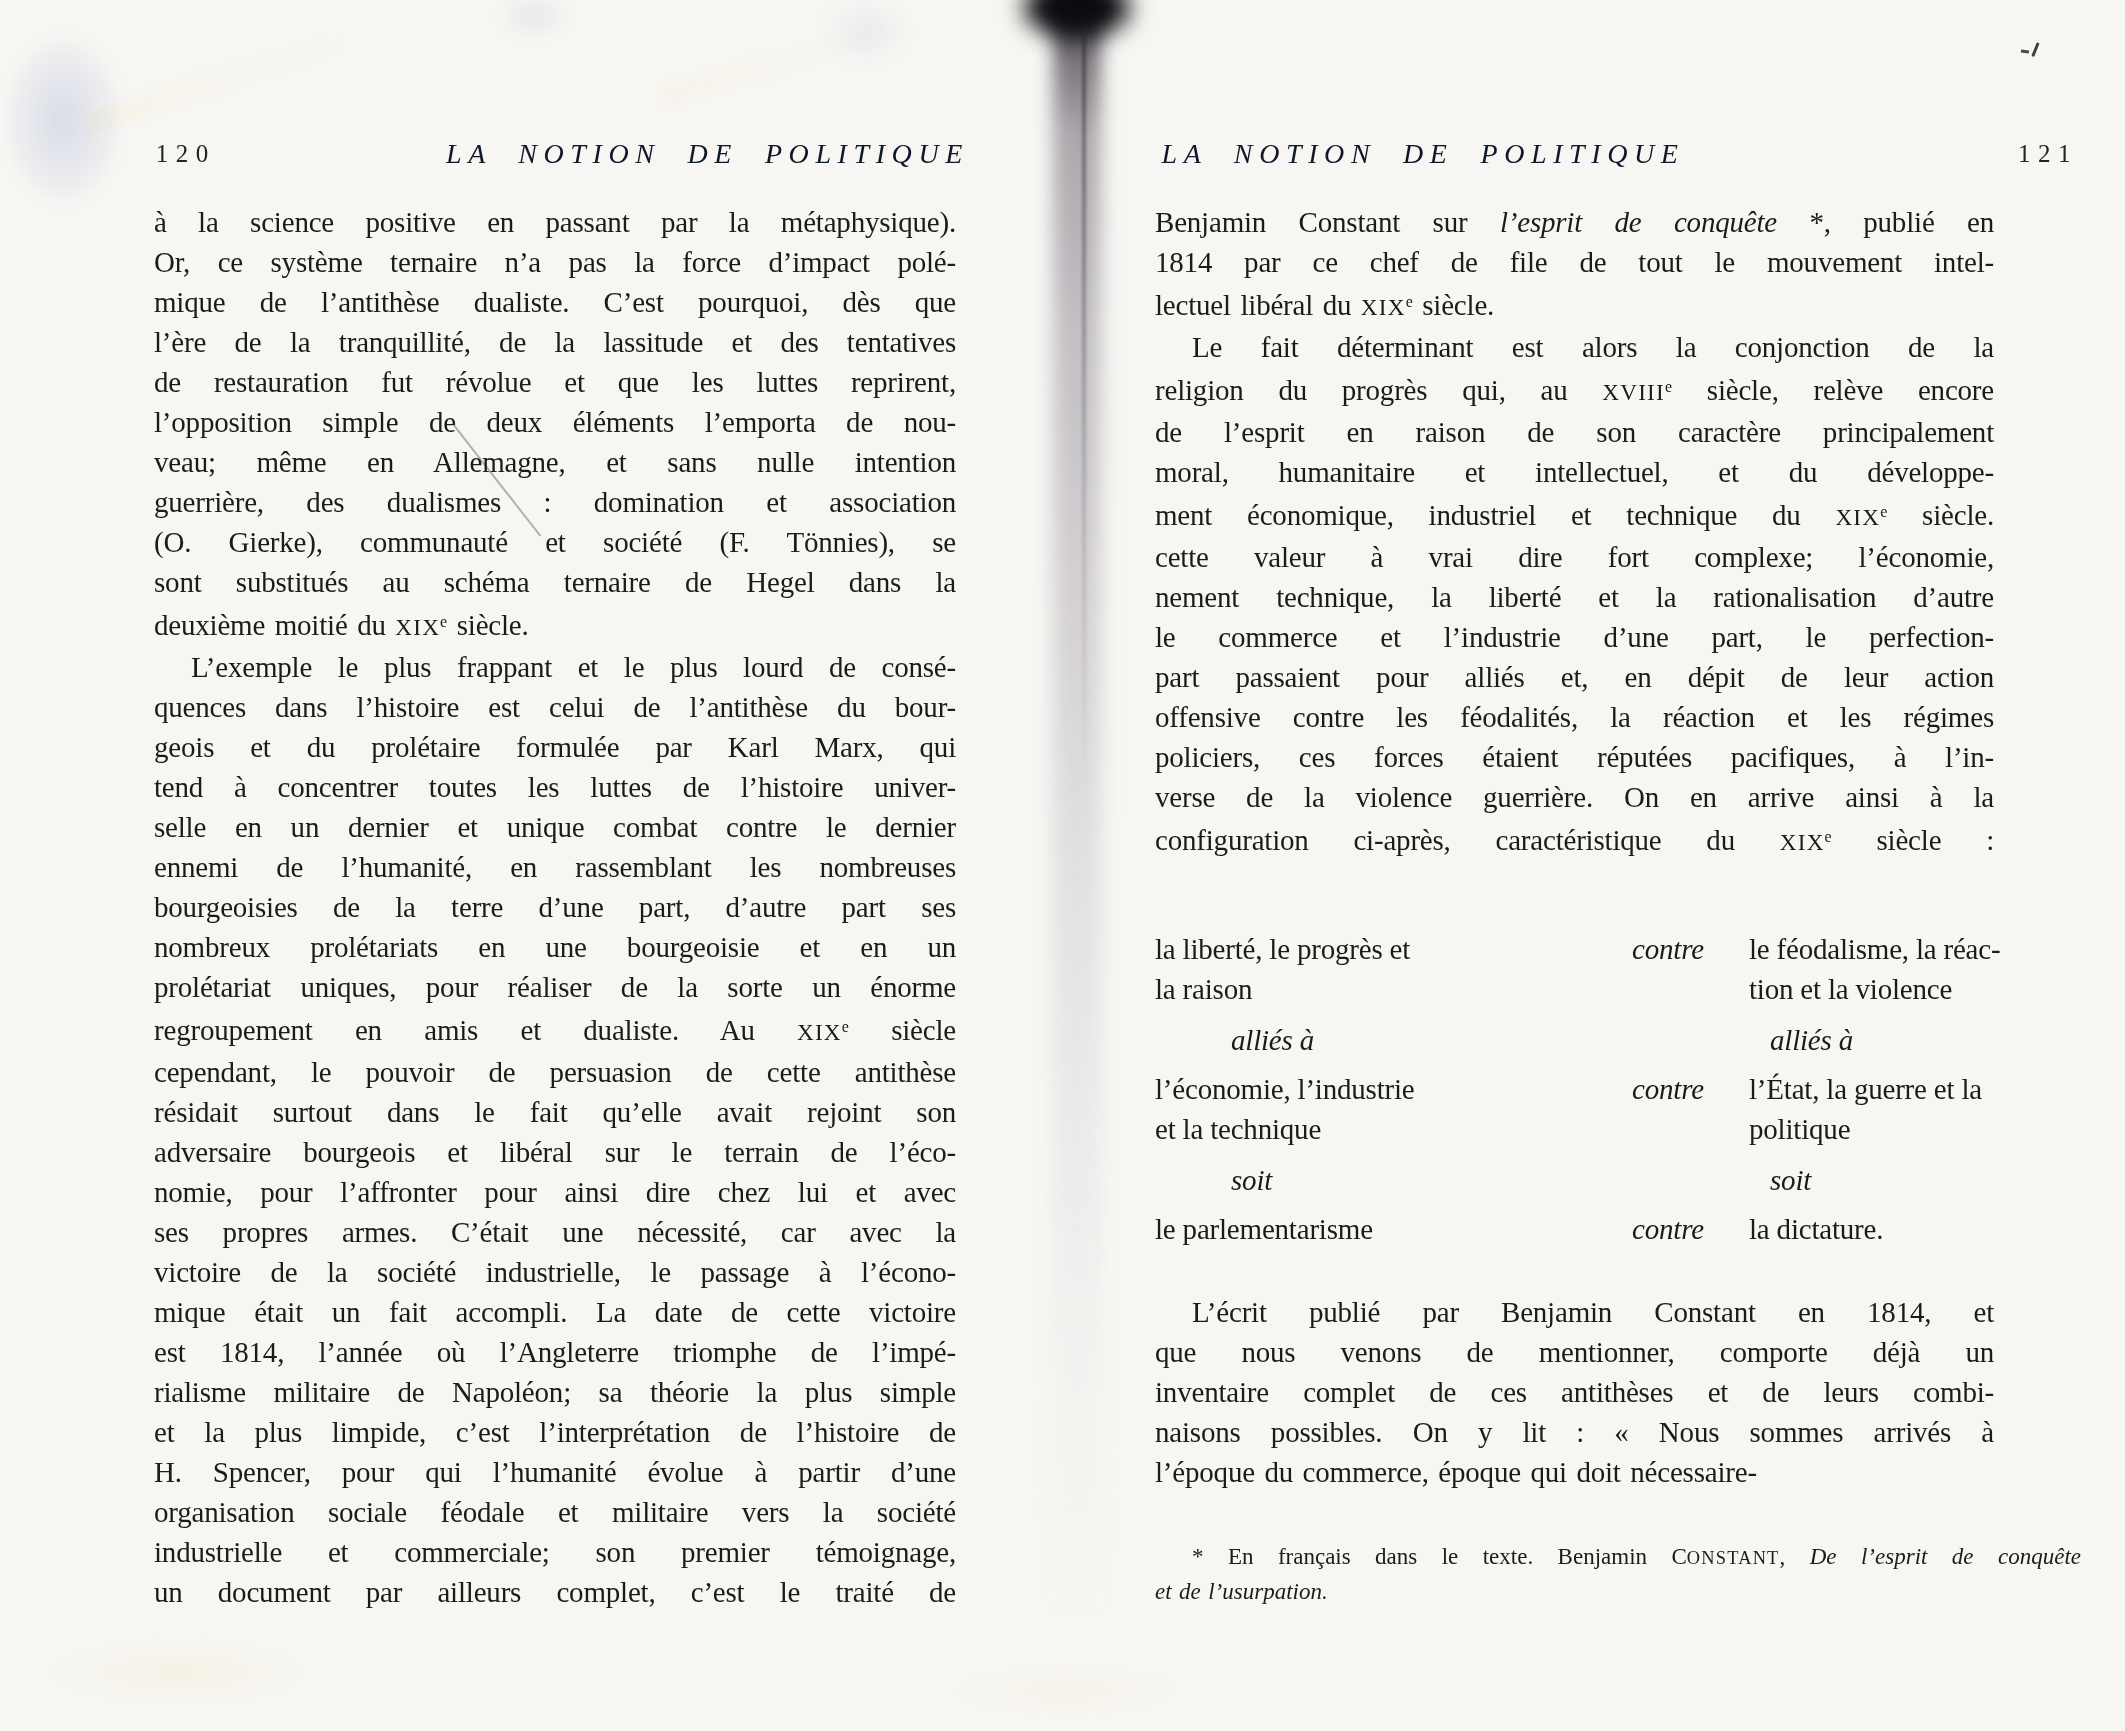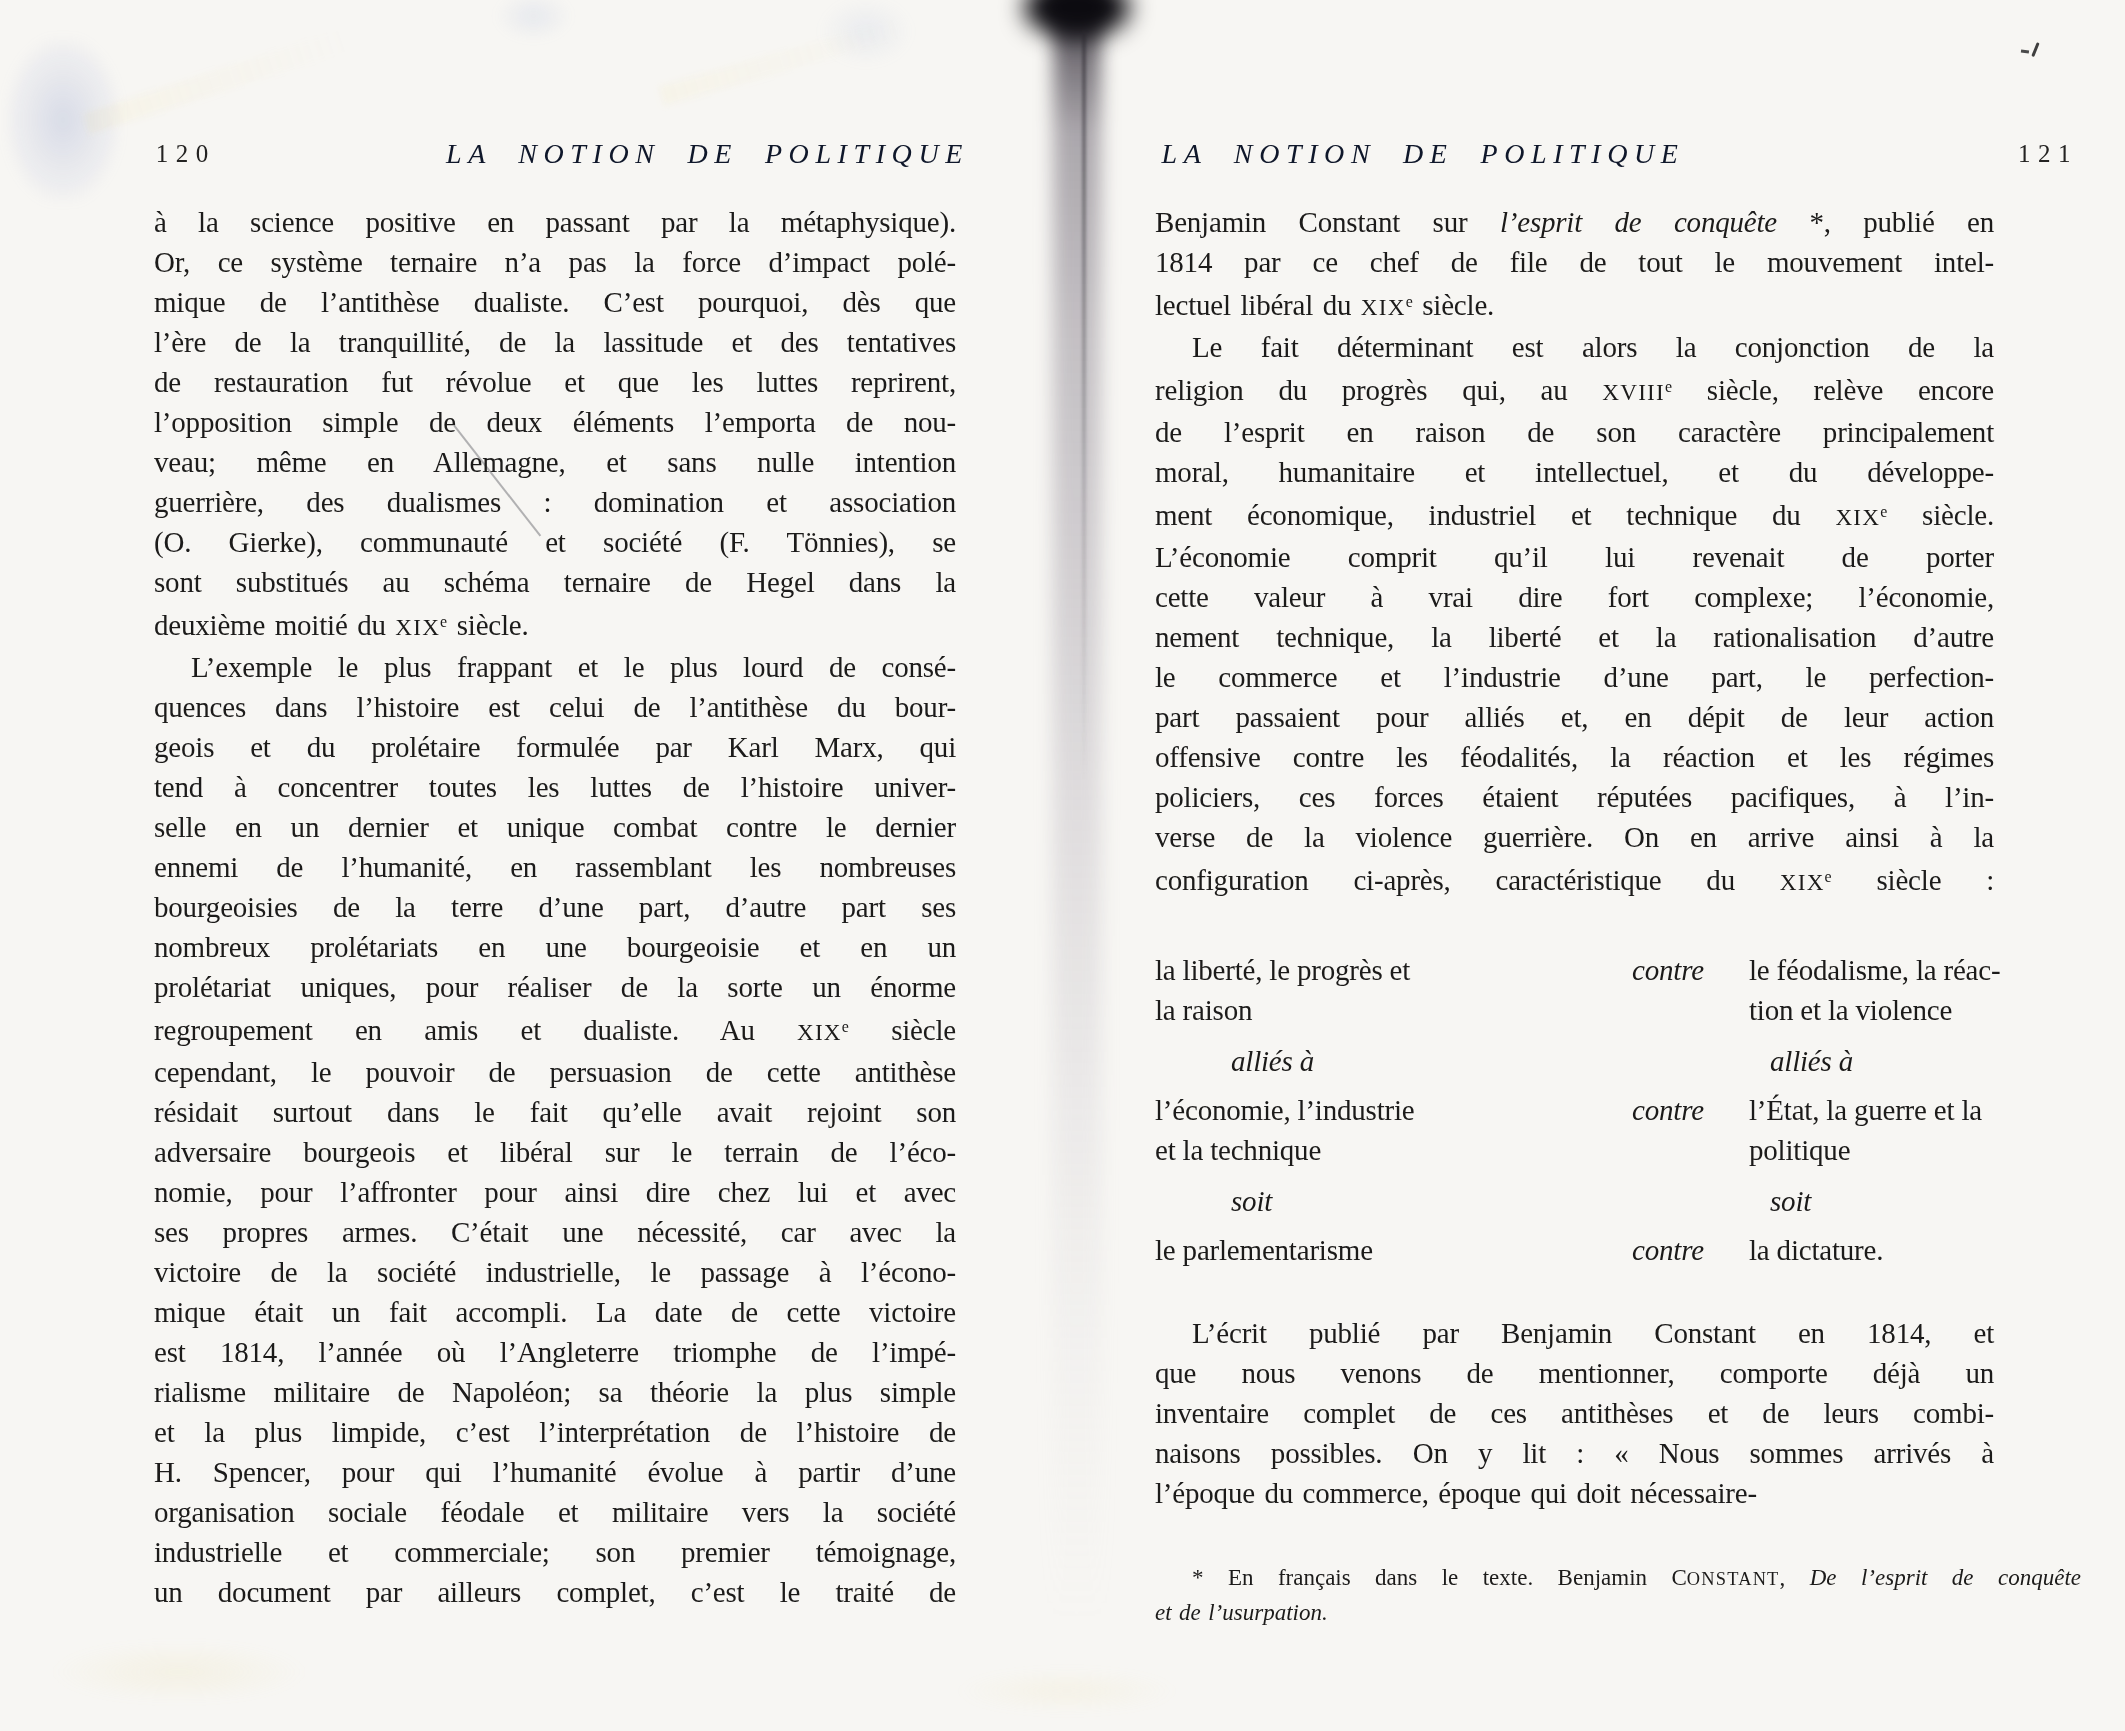--- a/index.html
+++ b/index.html
@@ -71,21 +71,21 @@
   .line{
     font-size:29px;line-height:40px;letter-spacing:-0.2px;word-spacing:2.5px;
     text-align:justify;text-align-last:justify;
   }
   .line.end{text-align-last:left;}
   .line.indent{text-indent:37px;}
   .it{font-style:italic;}
   .sc{font-size:0.8em;letter-spacing:1.2px;}
   .sup{font-size:0.55em;vertical-align:0.5em;letter-spacing:0;}
   
-  .vstable{margin-top:48px;width:926px;}
+  .vstable{margin-top:67px;width:926px;}
   .trow{display:grid;grid-template-columns:432px 162px 332px;}
   .tcell{font-size:29px;line-height:40px;letter-spacing:-0.2px;}
   .tcell-mid{text-align:center;font-style:italic;}
   .trow.conn{margin:11.6px 0 8.3px 0;font-style:italic;}
   .conn .tcell-left{padding-left:76px;}
   .conn .tcell-right{padding-left:21px;}
   .after-table{margin-top:43px;}
   
   .footnote{margin-top:48px;width:926px;}
   .fn-line{
@@ -166,21 +166,20 @@
     </header>
     <div class="bodycol" id="right-body-a">
         <div class="line"><span>Benjamin Constant sur </span><span class="it">l’esprit de conquête</span><span> *, publié en</span></div>
         <div class="line"><span>1814 par ce chef de file de tout le mouvement intel-</span></div>
         <div class="line end"><span>lectuel libéral du </span><span class="sc">XIX</span><span class="sup">e</span><span> siècle.</span></div>
         <div class="line indent"><span>Le fait déterminant est alors la conjonction de la</span></div>
         <div class="line"><span>religion du progrès qui, au </span><span class="sc">XVIII</span><span class="sup">e</span><span> siècle, relève encore</span></div>
         <div class="line"><span>de l’esprit en raison de son caractère principalement</span></div>
         <div class="line"><span>moral, humanitaire et intellectuel, et du développe-</span></div>
         <div class="line"><span>ment économique, industriel et technique du </span><span class="sc">XIX</span><span class="sup">e</span><span> siècle.</span></div>
-        <div class="line"><span>L’économie comprit qu’il lui revenait de porter</span></div>
         <div class="line"><span>cette valeur à vrai dire fort complexe; l’économie,</span></div>
         <div class="line"><span>nement technique, la liberté et la rationalisation d’autre</span></div>
         <div class="line"><span>le commerce et l’industrie d’une part, le perfection-</span></div>
         <div class="line"><span>part passaient pour alliés et, en dépit de leur action</span></div>
         <div class="line"><span>offensive contre les féodalités, la réaction et les régimes</span></div>
         <div class="line"><span>policiers, ces forces étaient réputées pacifiques, à l’in-</span></div>
         <div class="line"><span>verse de la violence guerrière. On en arrive ainsi à la</span></div>
         <div class="line"><span>configuration ci-après, caractéristique du </span><span class="sc">XIX</span><span class="sup">e</span><span> siècle :</span></div>
       </div>
     <div class="vstable" id="vs-table">

